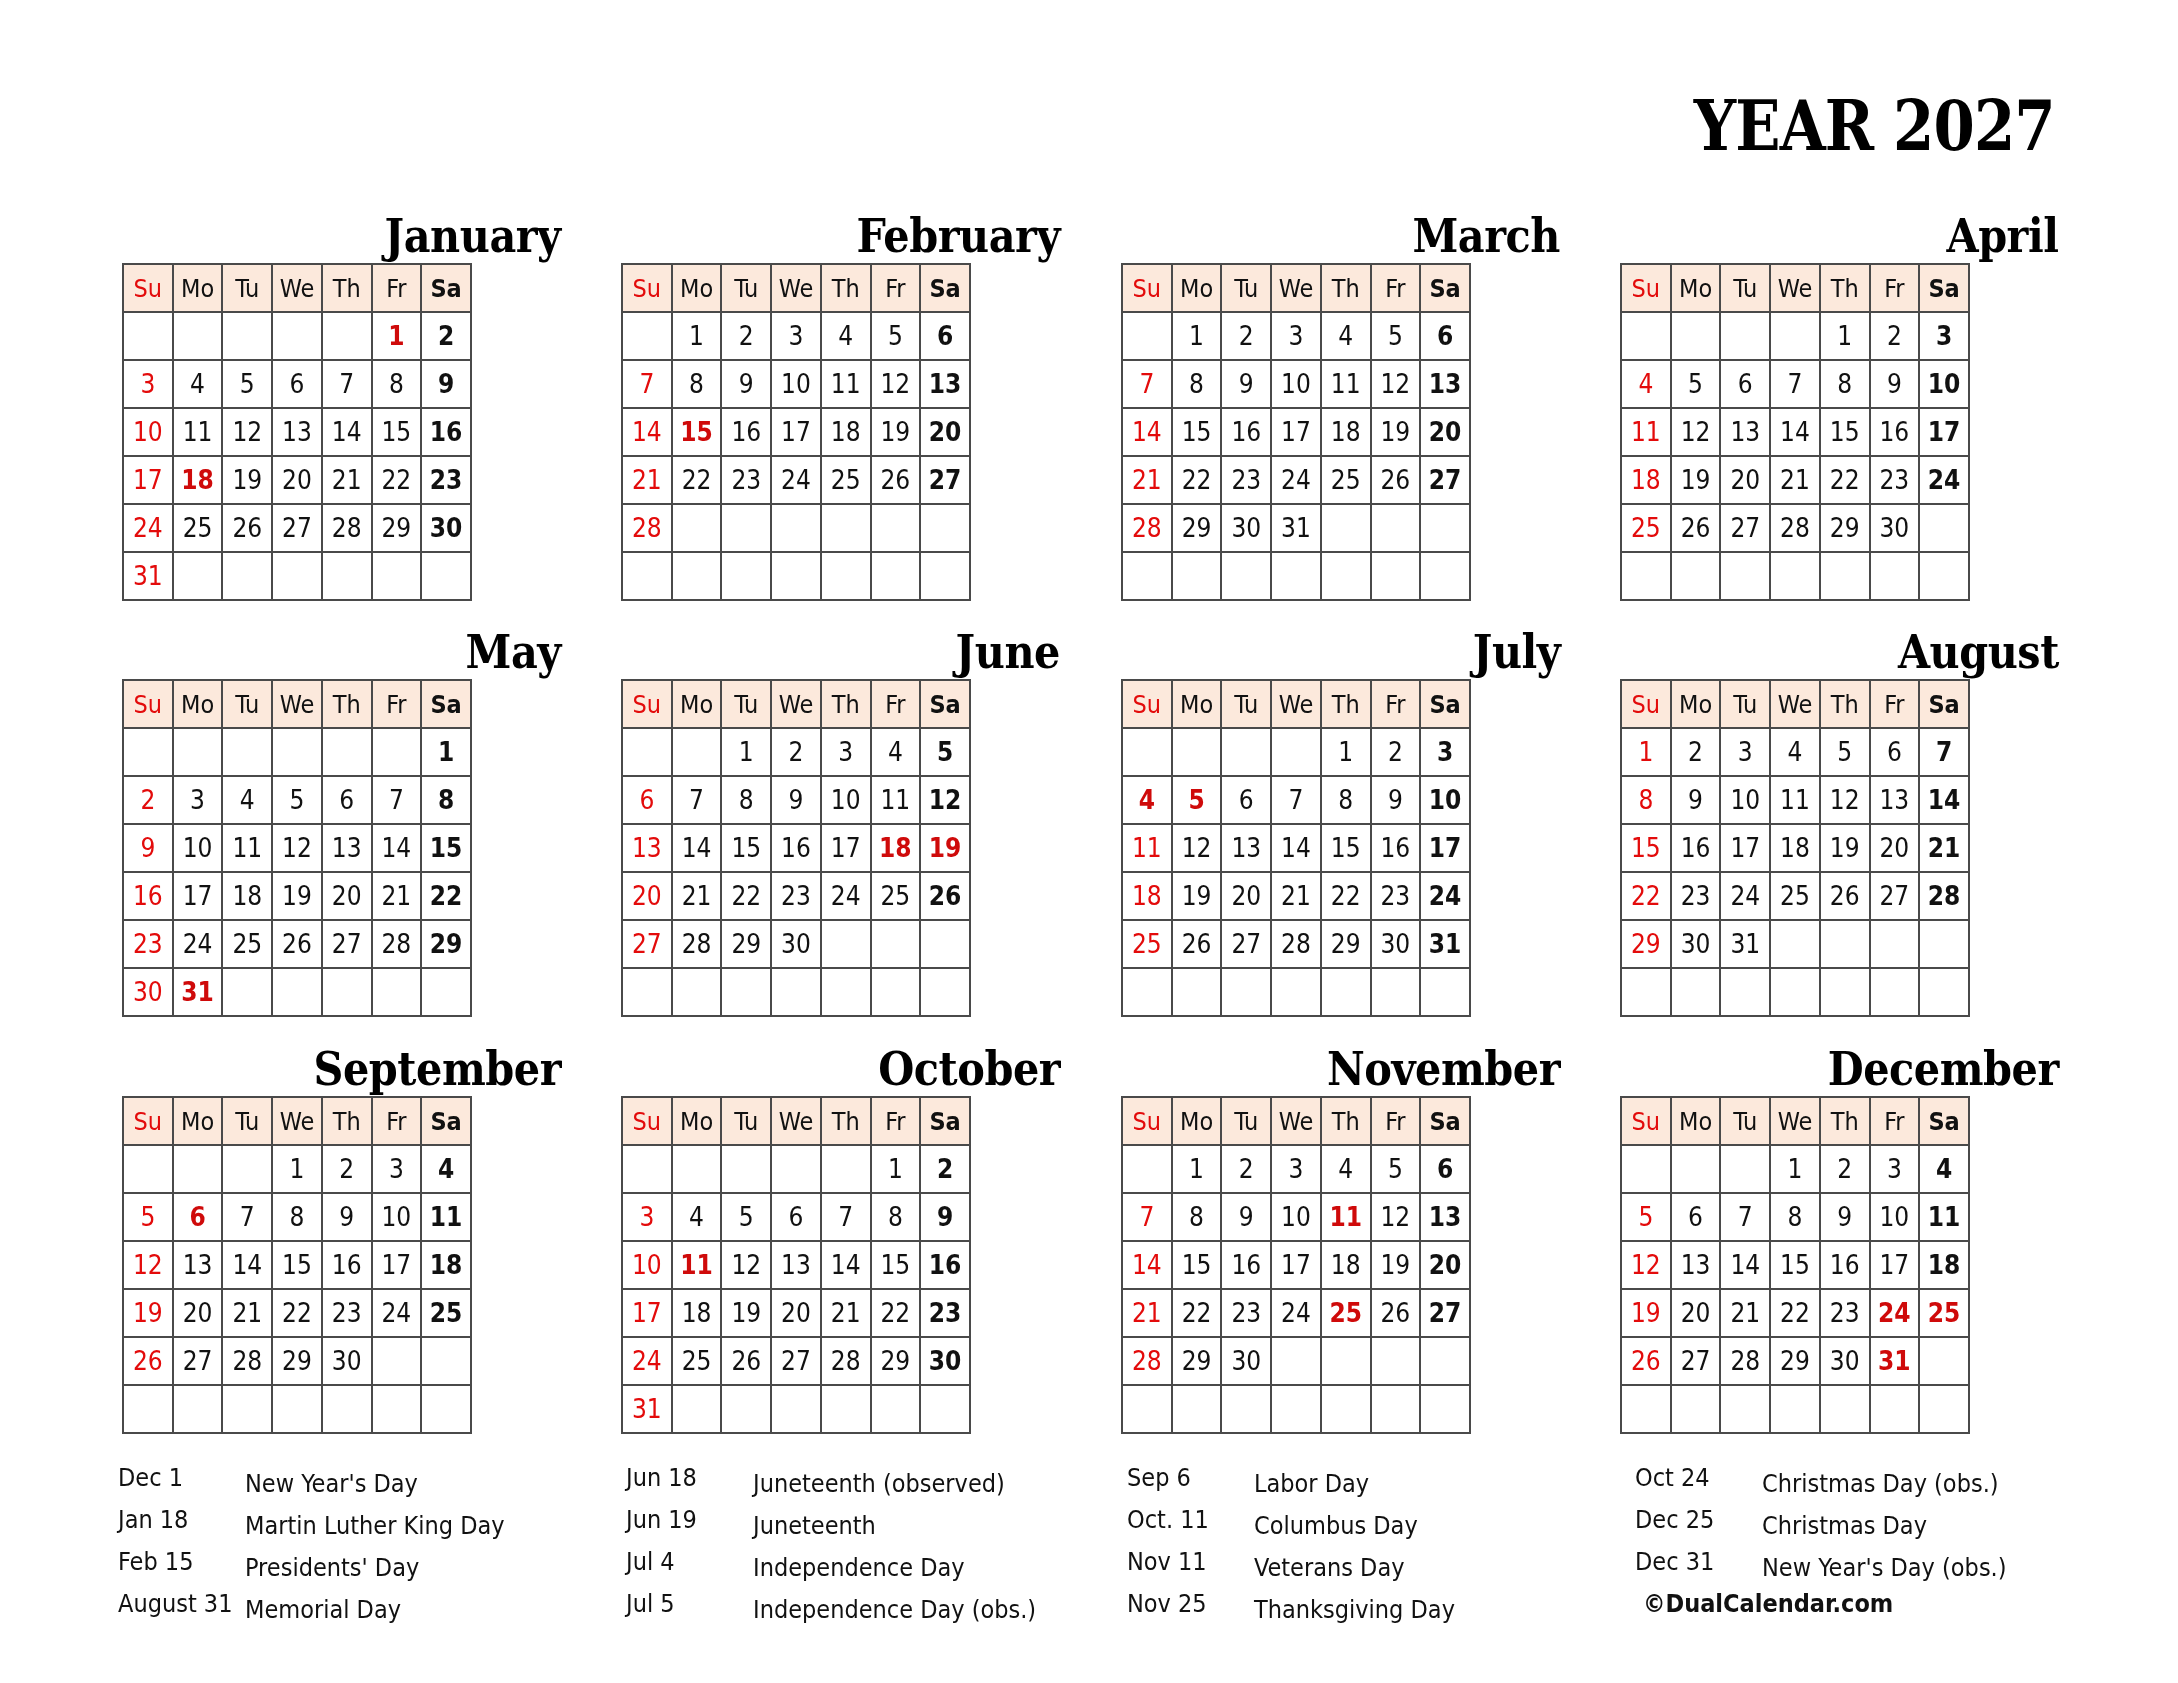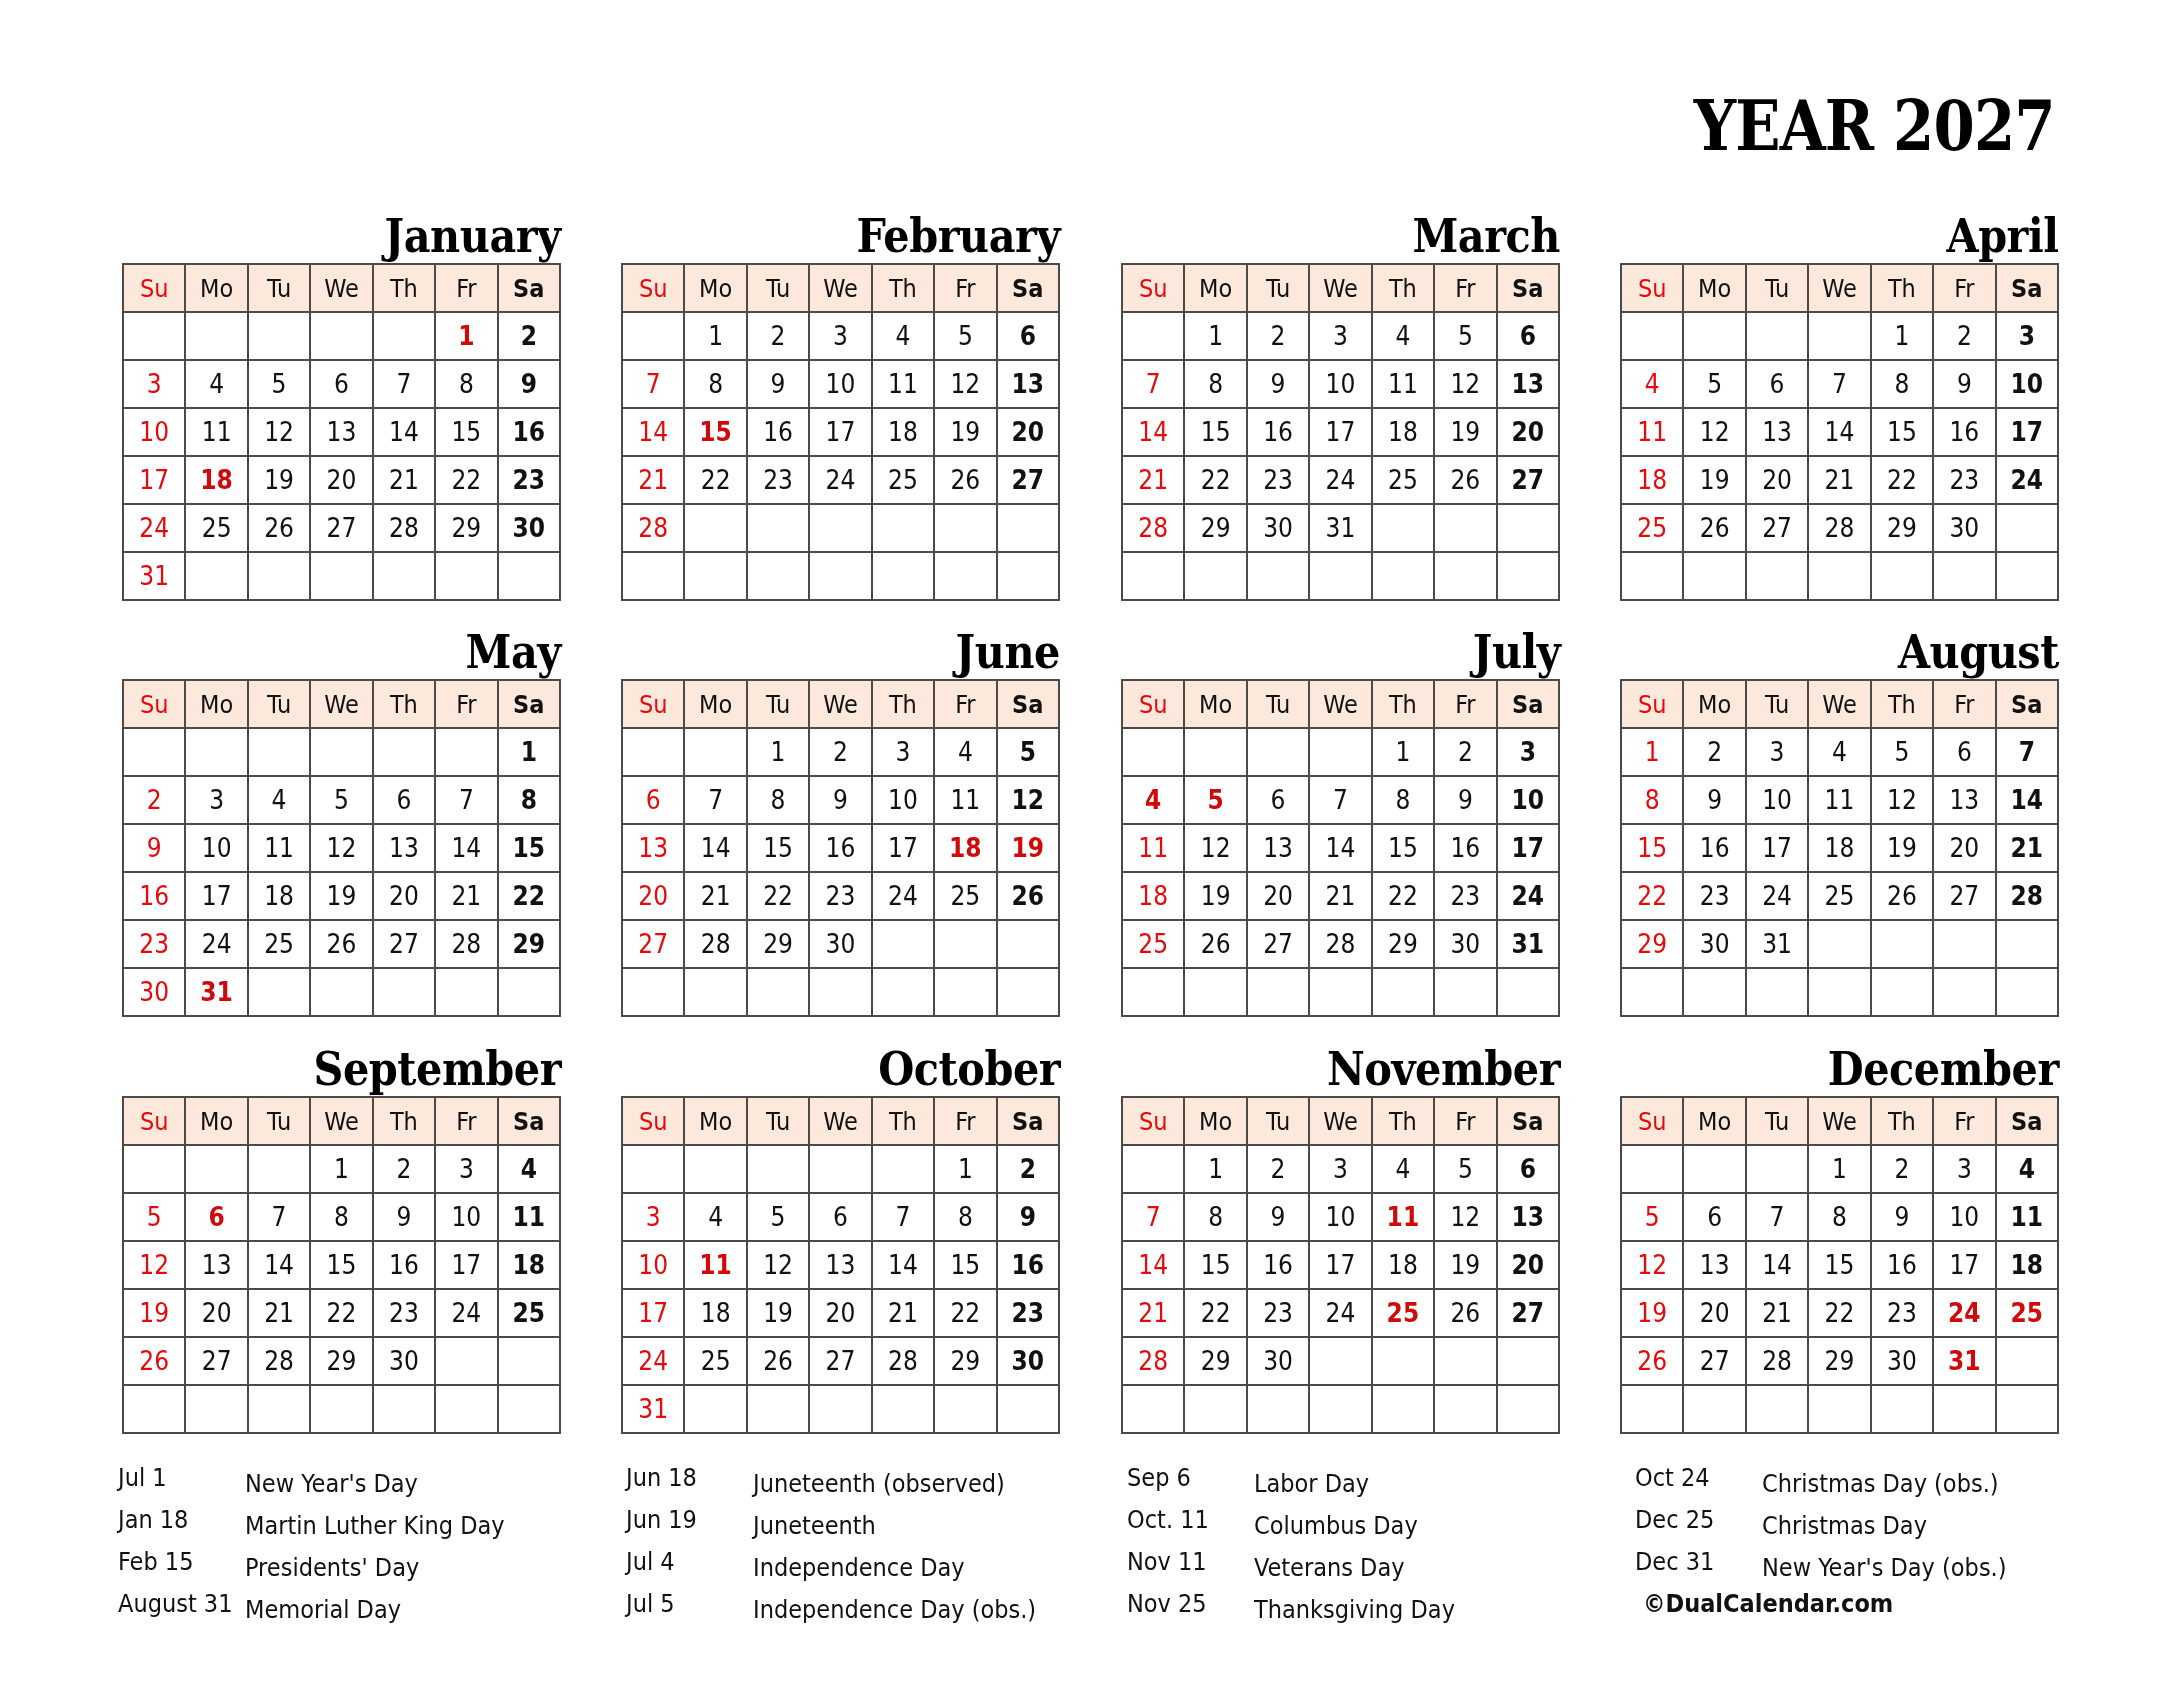--- a/index.html
+++ b/index.html
@@ -1,20 +1,20 @@
 <!DOCTYPE html>
 <html><head>
 <meta charset="utf-8">
 <style>
   html,body{margin:0;padding:0;background:#fff;}
   body{width:2178px;height:1683px;position:relative;overflow:hidden;font-family:"DejaVu Sans Condensed","DejaVu Sans",sans-serif;color:#111;}
   .year-title{position:absolute;right:123px;top:91px;font-family:"DejaVu Serif","Liberation Serif",serif;font-weight:bold;font-size:69px;letter-spacing:-1px;line-height:1;transform:scaleX(0.86);transform-origin:right top;color:#000;}
   .month{position:absolute;width:439px;}
   .month-name{position:absolute;right:0;bottom:337px;font-family:"DejaVu Serif","Liberation Serif",serif;font-weight:bold;font-size:46px;line-height:1;letter-spacing:-0.5px;transform:scaleX(0.9);transform-origin:right bottom;color:#000;white-space:nowrap;}
-  table.cal{position:absolute;left:0;top:0;width:439px;border-collapse:collapse;table-layout:fixed;}
+  table.cal{position:absolute;left:0;top:0;width:350px;border-collapse:collapse;table-layout:fixed;}
   table.cal th,table.cal td{border:2px solid #4a4a4a;text-align:center;padding:0;}
   table.cal th{height:46px;background:#fce9dc;font-weight:normal;font-size:25px;color:#111;}
   table.cal th.su{color:#e30b0b;}
   table.cal th.sa{font-weight:bold;}
   table.cal td{height:46px;font-size:26px;color:#111;}
   table.cal td.su{color:#e30b0b;}
   table.cal td.sa{font-weight:bold;}
   table.cal td.hol{color:#cf0a0a;font-weight:bold;}
   .hol-col{position:absolute;top:1463px;}
   .hol-row{position:relative;height:42px;font-size:25px;line-height:30px;white-space:nowrap;color:#111;}
@@ -889,21 +889,21 @@
             <td class=""></td>
             <td class="sa"></td>
           </tr>
         </tbody>
       </table>
     </div>
   </div>
 <div id="holidays">
     <div class="hol-col" style="left: 118px;">
       <div class="hol-row">
-        <span class="hol-date">Jul 1</span>
+        <span class="hol-date">Dec 1</span>
         <span class="hol-name">New Year's Day</span>
       </div>
       <div class="hol-row">
         <span class="hol-date">Jan 18</span>
         <span class="hol-name">Martin Luther King Day</span>
       </div>
       <div class="hol-row">
         <span class="hol-date">Feb 15</span>
         <span class="hol-name">Presidents' Day</span>
       </div>

